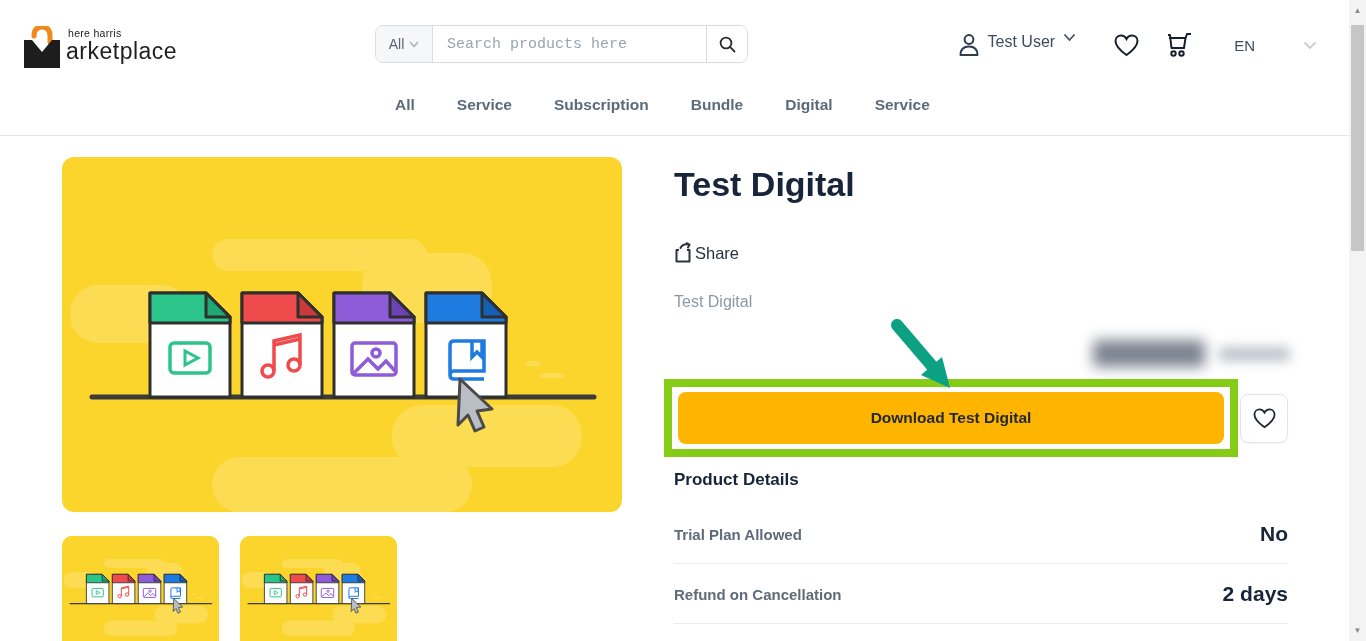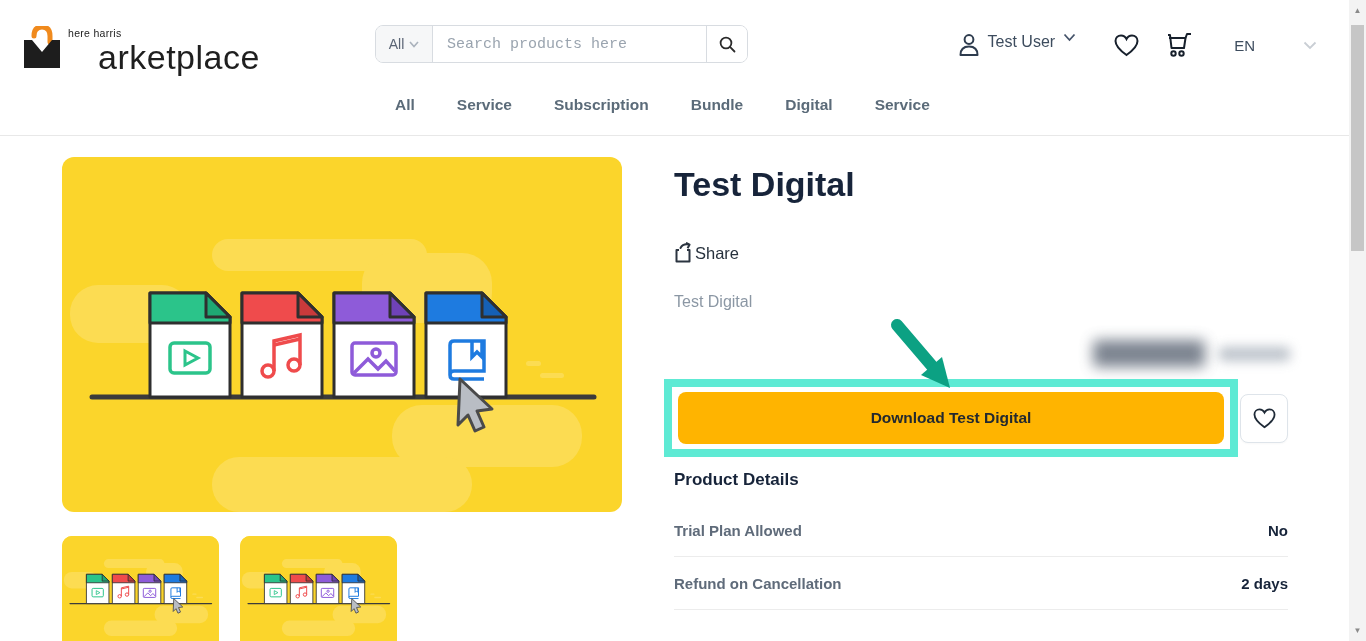--- a/index.html
+++ b/index.html
@@ -8,21 +8,21 @@
 
   .page { position:relative; width:1349px; height:641px; }
 
   
   .header { position:absolute; top:0; left:0; width:1349px; height:136px; background:#fff;
     border-bottom:1px solid #e8e8e8; z-index:5; }
 
   .logo { position:absolute; left:20px; top:16px; width:180px; height:56px; cursor:pointer; }
   .logo .bagM { position:absolute; left:0; top:10px; width:46px; height:44px; }
   .logo .tagline { position:absolute; left:48px; top:11px; font-size:10.5px; color:#1c1c1c; letter-spacing:.3px; }
-  .logo .wordmark { position:absolute; left:46px; top:22px; font-size:34px; color:#1f1f1f; font-weight:400; letter-spacing:.5px;margin-left:32px; }
+  .logo .wordmark { position:absolute; left:46px; top:22px; font-size:23px; color:#1f1f1f; font-weight:400; letter-spacing:.5px; }
 
   .searchbar { position:absolute; left:375px; top:25px; width:373px; height:38px;
     border:1px solid #d8dce1; border-radius:8px; display:flex; align-items:stretch; overflow:hidden; background:#fff; }
   .search-cat { width:57px; background:#f6f7f8; border-right:1px solid #d8dce1; display:flex;
     align-items:center; justify-content:center; gap:5px; font-size:14px; color:#5b6575; cursor:pointer; }
   .search-input { flex:1; border:none; outline:none; padding:0 14px; font-size:15px; color:#8b5cf6;
     font-family:Liberation Mono, monospace; }
   .search-input::placeholder { color:#9aa4af; }
   .search-btn { width:41px; background:#fff; border:none; border-left:1px solid #d8dce1;
     display:flex; align-items:center; justify-content:center; cursor:pointer; }
@@ -53,35 +53,35 @@
   .product-subtitle { position:absolute; left:674px; top:293px; font-size:16px; color:#8b97a4; }
 
   .price-blur-dark { position:absolute; left:1093px; top:340px; width:112px; height:27px;
     background:#5b6574; border-radius:4px; filter:blur(7px); opacity:.8; }
   .price-blur-light { position:absolute; left:1219px; top:347px; width:71px; height:14px;
     background:#aab2bc; border-radius:4px; filter:blur(6px); opacity:.8; }
 
   .annotation-arrow { position:absolute; left:884px; top:316px; z-index:8; pointer-events:none; }
 
   .highlight-box { position:absolute; left:664px; top:379px; width:574px; height:78px;
-    background:#5eead4; padding:8px; z-index:6; }
+    background:#84cc16; padding:8px; z-index:6; }
   .highlight-inner { width:100%; height:100%; background:#fff; padding:5px 6px; }
   .download-btn { width:100%; height:100%; background:#FFB400; border:none; border-radius:8px;
     font-size:15.5px; font-weight:600; color:#23292f; cursor:pointer; font-family:"Liberation Sans", sans-serif; }
 
   .fav-card { position:absolute; left:1240px; top:394px; width:48px; height:49px; background:#fff;
     border:1px solid #dee4ea; border-radius:8px; display:flex; align-items:center; justify-content:center;
     cursor:pointer; box-shadow:0 1px 2px rgba(0,0,0,.03); }
 
   .details { position:absolute; left:674px; top:470px; width:614px; }
   .details-heading { font-size:17px; font-weight:700; color:#17243a; margin-bottom:14px; }
   .details-row { display:flex; justify-content:space-between; align-items:center;
     padding:18px 0 17px 0; border-bottom:1px solid #ececec; }
   .details-label { font-size:15px; font-weight:600; color:#5f6b7a; }
-  .details-value { font-size:15px; font-weight:700; color:#17243a; }
+  .details-value { font-size:21px; font-weight:700; color:#17243a; }
 
   
   .scrollbar { position:absolute; right:0; top:0; width:17px; height:641px; background:#f3f3f3; z-index:20; }
   .sb-thumb { position:absolute; left:2px; top:25px; width:13px; height:226px; background:#c6c6c6; cursor:pointer; }
   .sb-arrow { position:absolute; left:0; width:17px; height:17px; display:flex; align-items:center;
     justify-content:center; font-size:8px; color:#8a8a8a; cursor:pointer; }
   .sb-up { top:2px; } .sb-down { bottom:2px; }
 </style>
 </head>
 <body>

